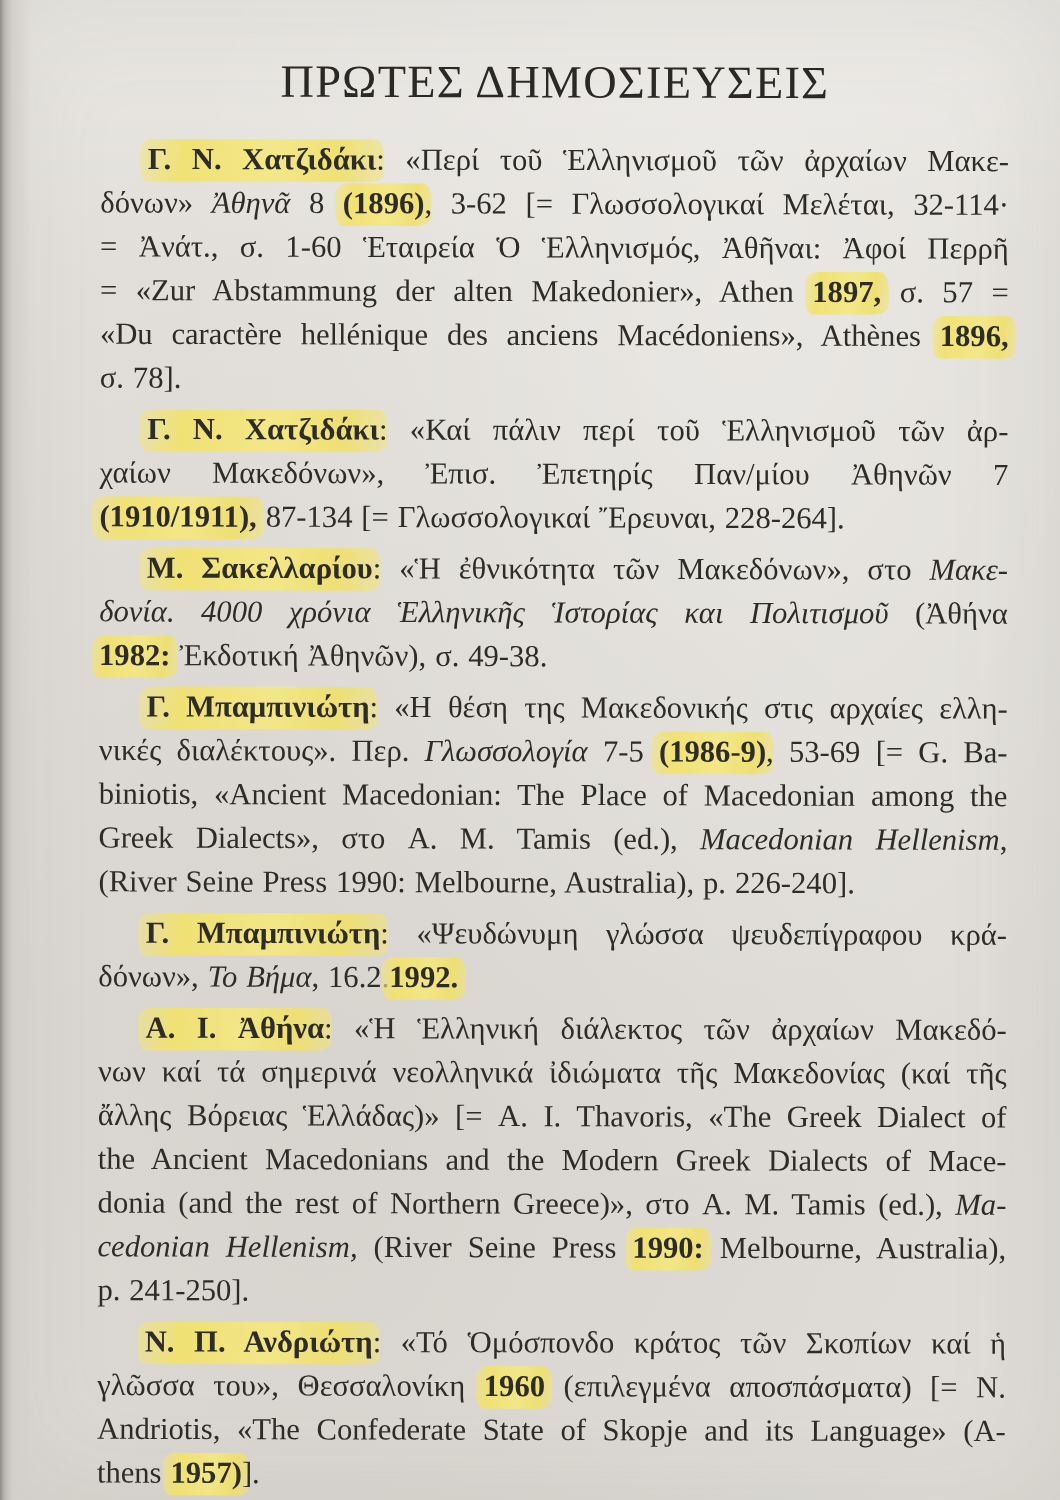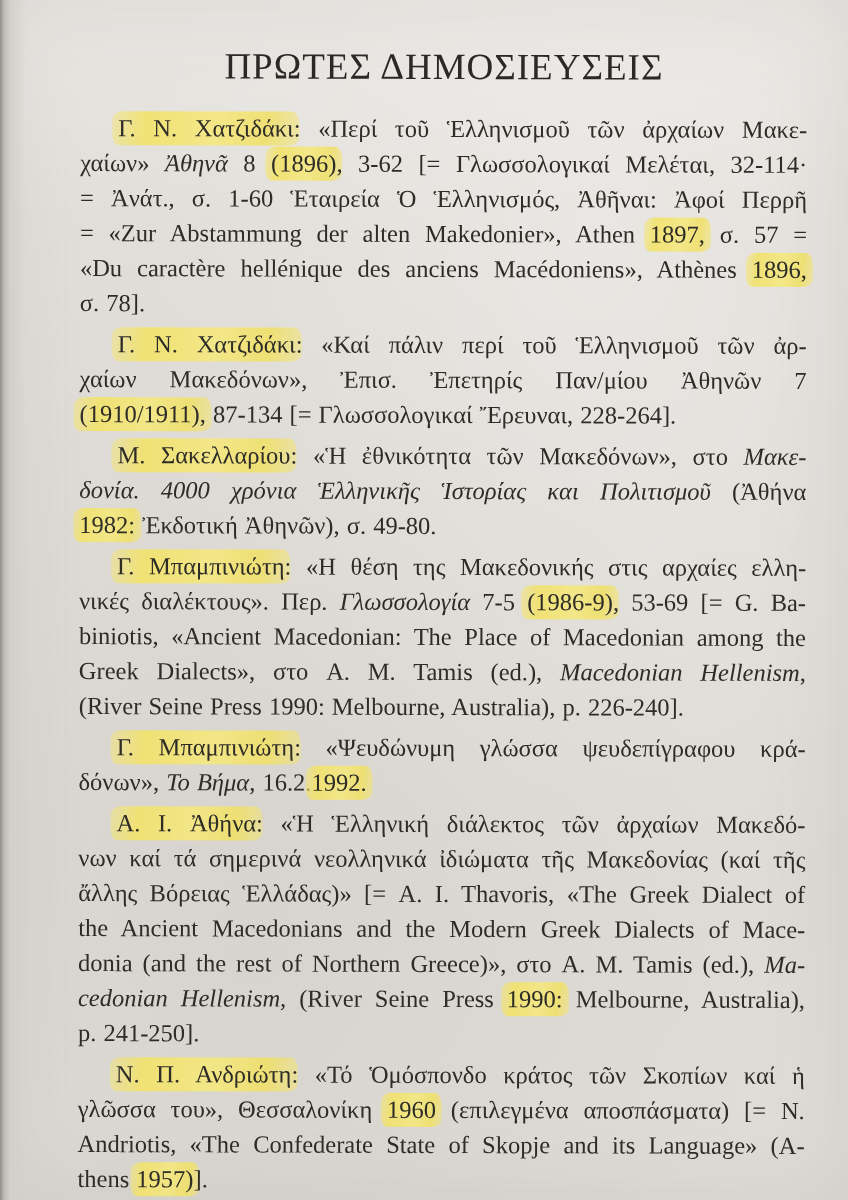--- a/index.html
+++ b/index.html
@@ -47,47 +47,47 @@
   .it{font-style:italic;}
   .hl{
     background:linear-gradient(97deg,
       rgba(244,230,118,0.45) 0%,
       rgba(242,226,108,0.92) 18%,
       rgba(245,232,125,0.88) 55%,
       rgba(240,224,105,0.9) 82%,
       rgba(243,229,120,0.5) 100%);
     border-radius:10px 7px 11px 6px / 9px 12px 7px 11px;
     padding:3px 6px 4px;margin:-3px -6px -4px;
-    box-decoration-break:clone;-webkit-box-decoration-break:clone;
+    box-decoration-break:clone;font-weight:bold;-webkit-box-decoration-break:clone;
   }
 </style>
 </head>
 <body style="--paper: #e0ddd8; --ink: #2e2c27;">
 
 <div class="page">
   <div class="content">
     <h1 class="title">ΠΡΩΤΕΣ ΔΗΜΟΣΙΕΥΣΕΙΣ</h1>
     <div>
         <div class="entry">
           <div class="line first"><span class="hl">Γ. Ν. Χατζιδάκι</span><span class="tx">: «Περί τοῦ Ἑλληνισμοῦ τῶν ἀρχαίων Μακε-</span></div>
-          <div class="line"><span class="tx">χαίων» </span><span class="it">Ἀθηνᾶ</span><span class="tx"> 8 </span><span class="hl">(1896)</span><span class="tx">, 3-62 [= Γλωσσολογικαί Μελέται, 32-114·</span></div>
+          <div class="line"><span class="tx">δόνων» </span><span class="it">Ἀθηνᾶ</span><span class="tx"> 8 </span><span class="hl">(1896)</span><span class="tx">, 3-62 [= Γλωσσολογικαί Μελέται, 32-114·</span></div>
           <div class="line"><span class="tx">= Ἀνάτ., σ. 1-60 Ἑταιρεία Ὁ Ἑλληνισμός, Ἀθῆναι: Ἀφοί Περρῆ</span></div>
           <div class="line"><span class="tx">= «Zur Abstammung der alten Makedonier», Athen </span><span class="hl">1897,</span><span class="tx"> σ. 57 =</span></div>
           <div class="line"><span class="tx">«Du caractère hellénique des anciens Macédoniens», Athènes </span><span class="hl">1896,</span></div>
           <div class="line last"><span class="tx">σ. 78].</span></div>
         </div>
         <div class="entry">
           <div class="line first"><span class="hl">Γ. Ν. Χατζιδάκι</span><span class="tx">: «Καί πάλιν περί τοῦ Ἑλληνισμοῦ τῶν ἀρ-</span></div>
           <div class="line"><span class="tx">χαίων Μακεδόνων», Ἐπισ. Ἐπετηρίς Παν/μίου Ἀθηνῶν 7</span></div>
           <div class="line last"><span class="hl">(1910/1911),</span><span class="tx"> 87-134 [= Γλωσσολογικαί Ἔρευναι, 228-264].</span></div>
         </div>
         <div class="entry">
           <div class="line first"><span class="hl">Μ. Σακελλαρίου</span><span class="tx">: «Ἡ ἐθνικότητα τῶν Μακεδόνων», στο </span><span class="it">Μακε-</span></div>
           <div class="line"><span class="it">δονία. 4000 χρόνια Ἑλληνικῆς Ἱστορίας και Πολιτισμοῦ</span><span class="tx"> (Ἀθήνα</span></div>
-          <div class="line last"><span class="hl">1982:</span><span class="tx"> Ἐκδοτική Ἀθηνῶν), σ. 49-80.</span></div>
+          <div class="line last"><span class="hl">1982:</span><span class="tx"> Ἐκδοτική Ἀθηνῶν), σ. 49-38.</span></div>
         </div>
         <div class="entry">
           <div class="line first"><span class="hl">Γ. Μπαμπινιώτη</span><span class="tx">: «Η θέση της Μακεδονικής στις αρχαίες ελλη-</span></div>
           <div class="line"><span class="tx">νικές διαλέκτους». Περ. </span><span class="it">Γλωσσολογία</span><span class="tx"> 7-5 </span><span class="hl">(1986-9)</span><span class="tx">, 53-69 [= G. Ba-</span></div>
           <div class="line"><span class="tx">biniotis, «Ancient Macedonian: The Place of Macedonian among the</span></div>
           <div class="line"><span class="tx">Greek Dialects», στο A. M. Tamis (ed.), </span><span class="it">Macedonian Hellenism</span><span class="tx">,</span></div>
           <div class="line last"><span class="tx">(River Seine Press 1990: Melbourne, Australia), p. 226-240].</span></div>
         </div>
         <div class="entry">
           <div class="line first"><span class="hl">Γ. Μπαμπινιώτη</span><span class="tx">: «Ψευδώνυμη γλώσσα ψευδεπίγραφου κρά-</span></div>

